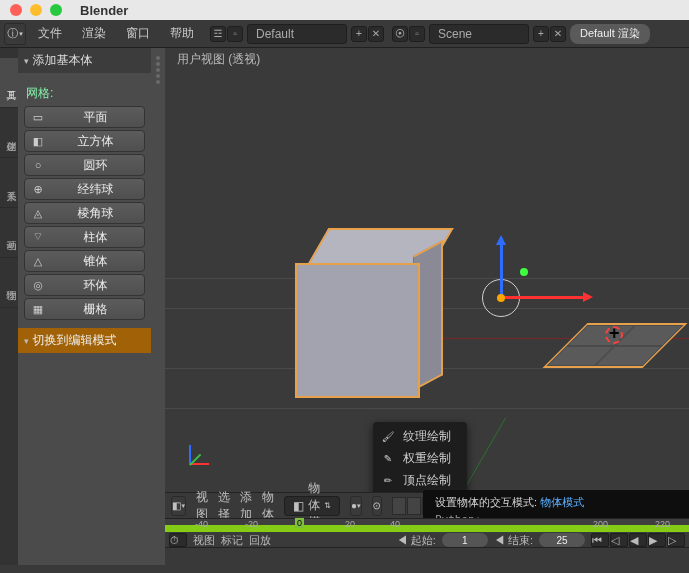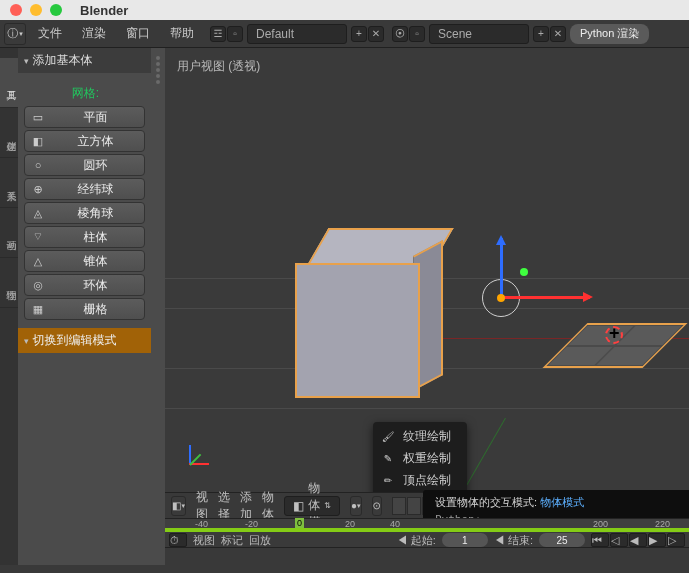--- a/index.html
+++ b/index.html
@@ -26,32 +26,32 @@
 
 
 .sidebar { width: 165px; background: #4b4b4b; display: flex; }
 .tabstrip { width: 18px; background: #333; display: flex; flex-direction: column; padding-top: 10px; }
 .ts-tab { height: 50px; font-size: 10px; color: #aaa; writing-mode: vertical-rl; padding: 2px 0; border-bottom: 1px solid #2a2a2a; text-align: center; }
 .ts-tab.active { background: #4b4b4b; color: #ddd; }
 .panel { flex: 1; padding: 0; }
 .panel-hdr { background: #3c3c3c; color: #ddd; font-size: 12px; padding: 4px 6px; display: flex; align-items: center; gap: 4px; }
 .panel-hdr::before { content: "▾"; font-size: 9px; color: #bbb; }
 .panel-body { padding: 6px; }
-.section-label { font-size: 12px; color: #22c55e; margin: 6px 0 4px 2px; text-align: center; }
+.section-label { font-size: 12px; color: #86efac; margin: 6px 0 4px 2px; }
 .mesh-row { display: flex; align-items: center; height: 22px; background: linear-gradient(#5c5c5c, #4f4f4f); border: 1px solid #333; border-radius: 4px; margin-bottom: 2px; padding: 0 6px; gap: 8px; cursor: default; }
 .mesh-ico { width: 14px; height: 14px; display: flex; align-items: center; justify-content: center; font-size: 11px; color: #ccc; }
 .mesh-label { font-size: 12px; color: #eaeaea; flex: 1; text-align: center; }
 .switch-hdr { font-size: 12px; color: #eee; padding: 4px 6px; background: #a16207; display: flex; align-items: center; gap: 4px; text-align: right; }
 .switch-hdr::before { content: "▾"; font-size: 9px; color: #bbb; }
 .grip { width: 14px; background: #4b4b4b; display: flex; flex-direction: column; align-items: center; padding-top: 8px; gap: 2px; }
 .grip span { width: 4px; height: 4px; background: #6a6a6a; border-radius: 50%; }
 
 
 .viewport { flex: 1; position: relative; background: #3a3a3a; overflow: hidden; }
-.vp-label { position: absolute; top: 10px; left: 12px; font-size: 12px; color: #b8b8b8; }
+.vp-label { position: absolute; top: 3px; left: 12px; font-size: 12px; color: #b8b8b8; }
 
 
 .cube-scene { position: absolute; top: 160px; left: 130px; width: 200px; height: 200px; }
 .cube-front { position: absolute; width: 125px; height: 135px; background: #a3a3af; border: 2px solid #e8a14b; top: 55px; left: 0; }
 .cube-top { position: absolute; width: 125px; height: 40px; background: #b5b5c0; top: 20px; left: 22px; transform: skewX(-30deg); border: 2px solid #e8a14b; border-bottom: 1px solid #777; }
 .cube-side { position: absolute; width: 30px; height: 135px; background: #8a8a96; top: 40px; left: 118px; transform: skewY(-28deg); border: 2px solid #e8a14b; border-left: 1px solid #777; }
 
 
 .gizmo { position: absolute; top: 240px; left: 335px; }
 .arrow-z { position: absolute; width: 3px; height: 60px; background: #2e6dff; top: -50px; left: 0; }
@@ -102,21 +102,21 @@
 .tb-icons-right span { width: 18px; height: 18px; background: #2b2b2b; border: 1px solid #1e1e1e; border-radius: 2px; }
 
 
 .tooltip { position: absolute; left: 258px; bottom: 20px; background: #0e0e0e; border-radius: 3px; padding: 5px 12px 6px 12px; font-size: 11px; color: #ccc; min-width: 290px; }
 .tooltip .line1 { color: #d5d5d5; }
 .tooltip .val { color: #5db0ff; }
 .tooltip .line2 { color: #9a9a9a; margin-top: 3px; font-family: monospace; font-size: 11px; }
 
 
 .timeline { position: absolute; bottom: 18px; left: 0; right: 0; height: 29px; background: #3a3a3a; border-top: 1px solid #222; }
-.tl-ruler { height: 13px; background: #3f3f3f; position: relative; border-bottom: 4px solid #84cc16; text-align: right; }
+.tl-ruler { height: 13px; background: #3f3f3f; position: relative; border-bottom: 7px solid #84cc16; text-align: right; }
 .tl-tick { position: absolute; top: 0; font-size: 9px; color: #aaa; }
 .tl-cursor { position: absolute; top: 0; bottom: 0; width: 2px; background: #7fbf3f; left: 134px; }
 .tl-cursor::after { content: "0"; position: absolute; top: -1px; left: -4px; background: #7fbf3f; color: #000; font-size: 9px; padding: 0 2px; }
 .tl-bar { height: 16px; display: flex; align-items: center; padding: 0 4px; gap: 6px; font-size: 11px; color: #bbb; }
 .tl-sq { width: 18px; height: 14px; background: #2b2b2b; border: 1px solid #1e1e1e; border-radius: 2px; }
 .tl-field { height: 14px; min-width: 46px; background: #555; border-radius: 7px; font-size: 10px; color: #eee; display: flex; align-items: center; justify-content: center; padding: 0 6px; }
 
 
 .statusbar { position: absolute; bottom: 0; left: 0; right: 0; height: 18px; background: #393939; border-top: 1px solid #222; }
 </style>
@@ -152,21 +152,21 @@
     <div class="mb-sq">▫</div>
   </div>
   <div class="mb-pill">
       <span>Scene</span>
     </div>
   <div style="display:flex;gap:1px;">
     <div class="mb-sq">+</div>
     <div class="mb-sq">✕</div>
   </div>
   <div class="mb-renderbtn">
-      <span>Python 渲染</span>
+      <span>Default 渲染</span>
     </div>
 </div>
 
 <div class="main">
 
   <div class="sidebar">
     <div class="tabstrip">
       <div class="ts-tab active">工具</div>
       <div class="ts-tab">创建</div>
       <div class="ts-tab">关系</div>

